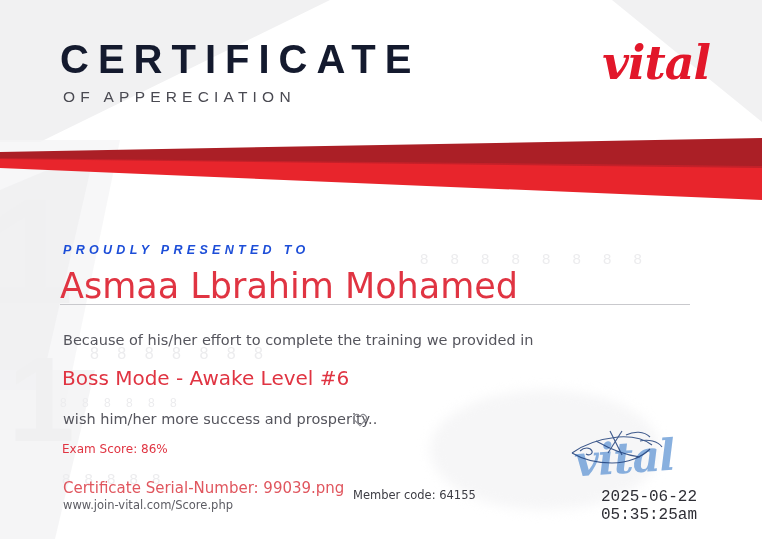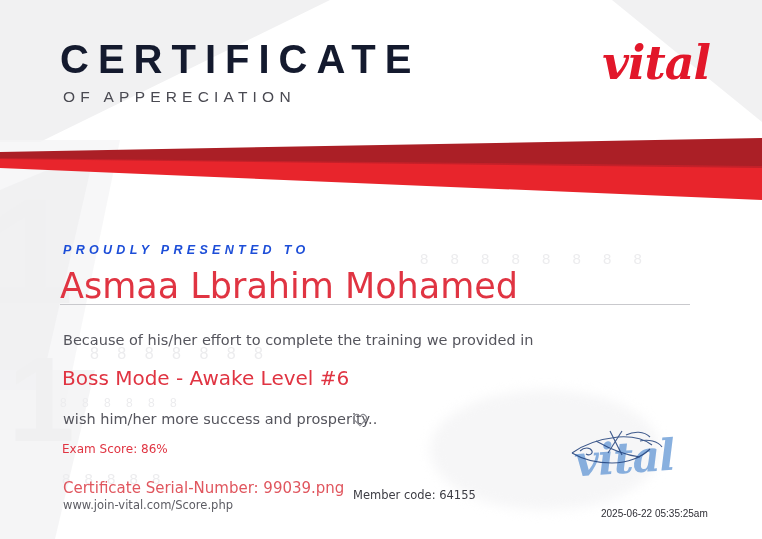--- a/index.html
+++ b/index.html
@@ -242,24 +242,24 @@
   }
   .branch-name {
     position: absolute;
     left: 452px; top: 488px;
     font-size: 11.5px;
     color: #3d3d44;
     font-family: "DejaVu Sans", sans-serif;
   }
   .issued-timestamp {
     position: absolute;
-    left: 601px; top: 508px;
-    font-size: 10px;
+    left: 601px; top: 488px;
+    font-size: 16px;
     color: #2e2e35;
-    font-family: Liberation Sans, sans-serif;
+    font-family: Liberation Mono, monospace;
   }
 
   
   .stamp {
     position: absolute;
     left: 566px; top: 421px;
     width: 160px; height: 68px;
   }
   .stamp-text {
     position: absolute;

